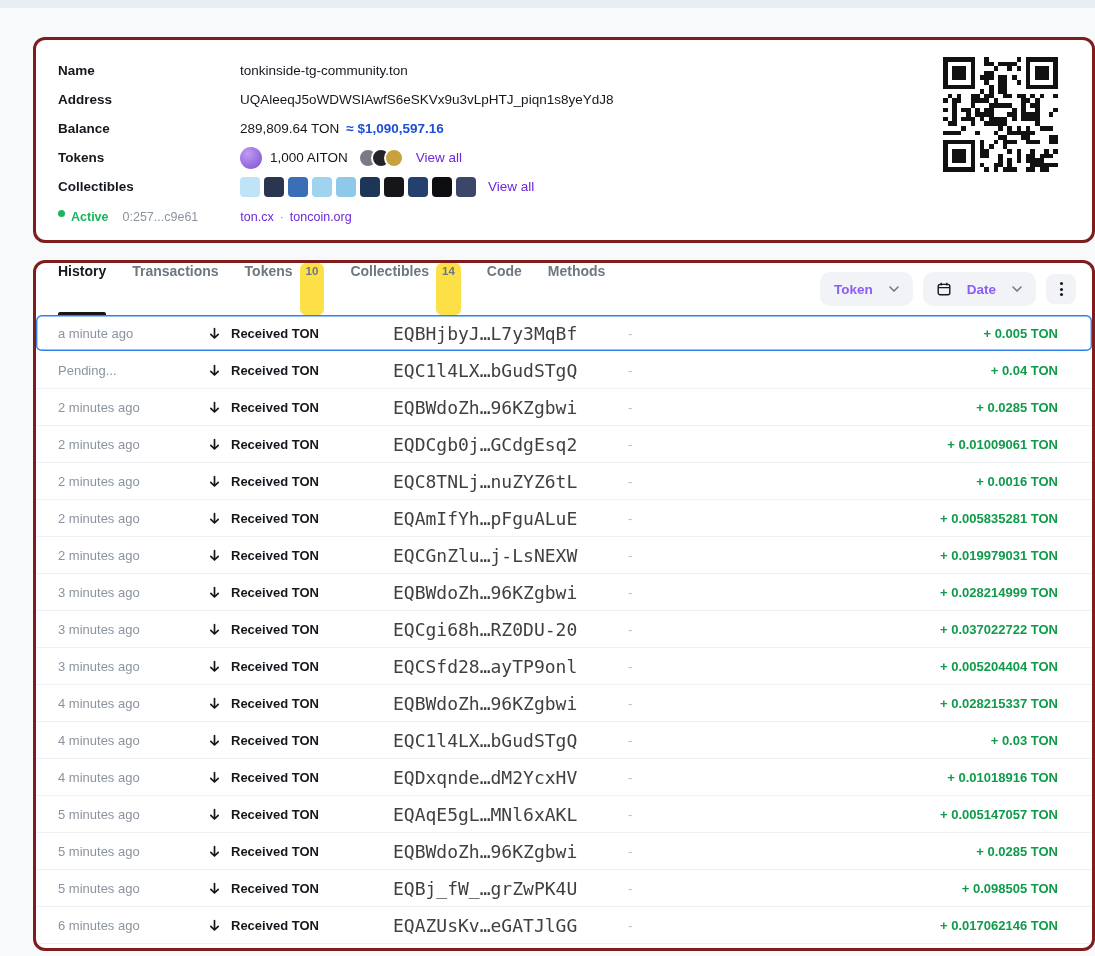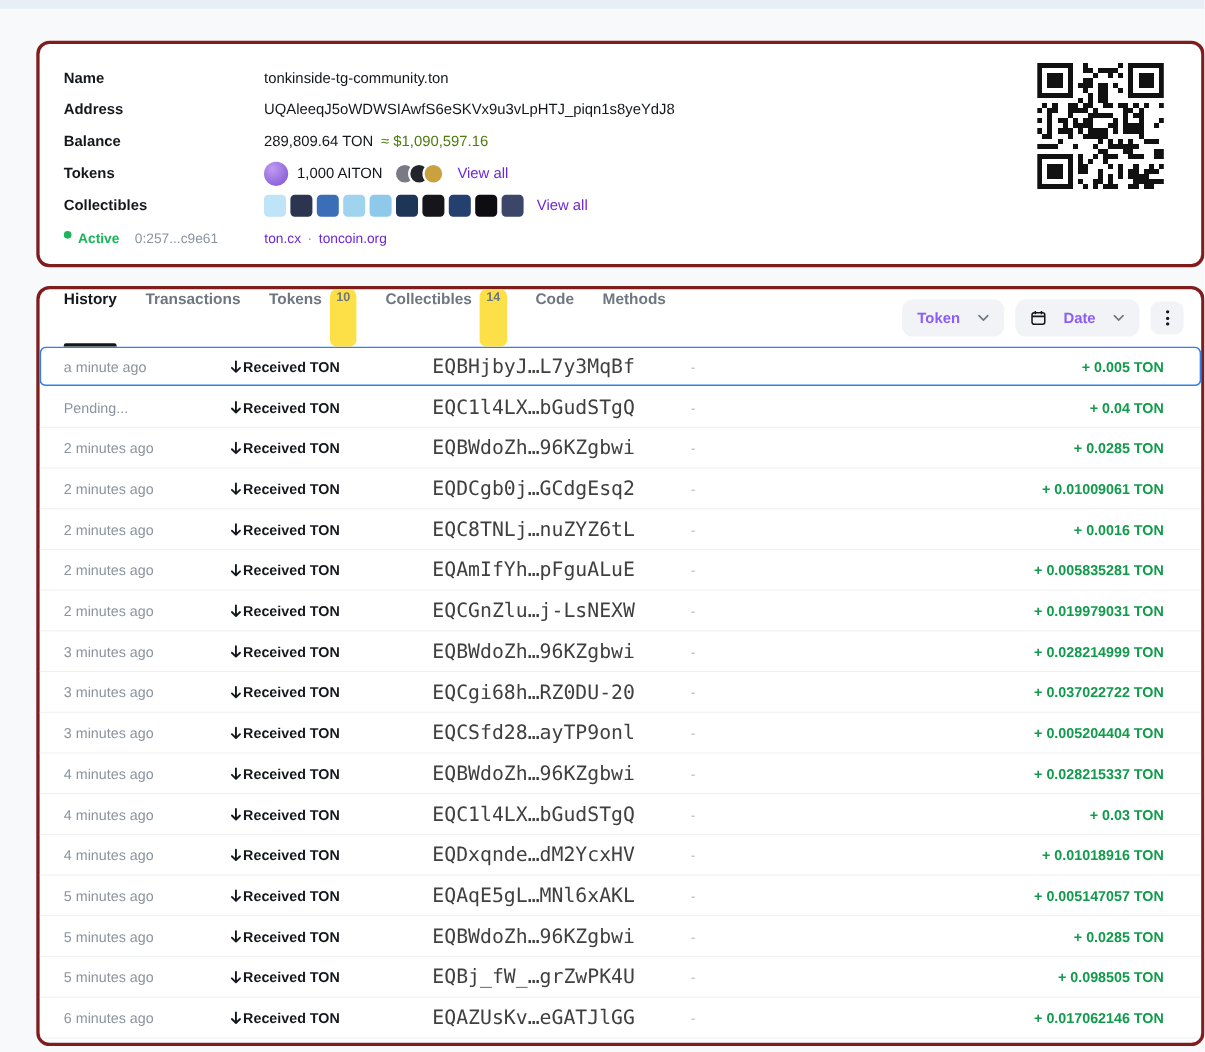--- a/index.html
+++ b/index.html
@@ -8,21 +8,21 @@
   a{text-decoration:none}
   .top-strip{height:8px;background:#e7eef5;width:100%}
   .page{padding:29px 0 0 33px}
   .card{background:#fff;border:3px solid #7f1d1d;border-radius:12px}
 
   
   .info-card{position:relative;padding:16px 22px 12px;margin-bottom:17px}
   .info-row{display:flex;align-items:center;height:29px}
   .info-row .label{width:182px;font-weight:700;font-size:13.5px;flex:none}
   .value{font-size:13.5px;font-weight:500;display:flex;align-items:center}
-  .usd{color:#4d7c0f;font-weight:400;margin-left:7px}
+  .usd{color:#1d4ed8;font-weight:700;margin-left:7px}
   .link{color:#6d28d9;font-size:13.5px;font-weight:500;cursor:pointer}
   .avatar{width:22px;height:22px;border-radius:50%;flex:none;margin-right:8px;
     background:radial-gradient(circle at 35% 30%,#c09bf2,#7b4fd1)}
   .cluster{display:flex;margin:0 12px 0 10px}
   .coin{width:20px;height:20px;border-radius:50%;border:2px solid #fff;margin-left:-7px;flex:none}
   .coin:first-child{margin-left:0}
   .thumbs{display:flex;gap:4px;margin-right:12px}
   .thumb{width:20px;height:20px;border-radius:4px;display:inline-block;flex:none}
   .info-icon{width:15px;height:15px;border:1.3px solid #9aa3ac;border-radius:50%;color:#9aa3ac;
     font-size:9.5px;line-height:1;display:inline-flex;align-items:center;justify-content:center;
@@ -51,21 +51,21 @@
   .btn{display:flex;align-items:center;gap:16px;background:#f1f3f6;border:none;border-radius:10px;
     height:34px;padding:0 14px;font-family:inherit;font-size:13.5px;font-weight:600;color:#8b5cf6;cursor:pointer}
   .icon-btn{width:30px;height:30px;padding:0;justify-content:center;border-radius:8px}
   .dots{display:flex;flex-direction:column;gap:2.5px}
   .dots i{width:3px;height:3px;border-radius:50%;background:#14181d;display:block}
 
   .tx-row{display:grid;grid-template-columns:150px 185px 235px 1fr auto;align-items:center;
     height:37px;padding:0 34px 0 22px;border-bottom:1px solid #eef1f4;font-size:13px;cursor:pointer}
   .tx-row.highlight{box-shadow:inset 0 0 0 1.4px #2f80ed;border-radius:6px;border-bottom-color:transparent}
   .tx-time{color:#8b949e}
-  .tx-action{display:flex;align-items:center;font-weight:700;color:#14181d}
+  .tx-action{display:flex;align-items:center;gap:10px;font-weight:700;color:#14181d}
   .tx-address{font-family:"DejaVu Sans Mono",monospace;font-size:18px;color:#404040;cursor:pointer}
   .tx-memo{color:#b6bdc4}
   .tx-amount{color:#0f9b4a;font-weight:700;text-align:right}
 </style>
 </head>
 <body>
 
 <div class="top-strip"></div>
 
 <div class="page">

